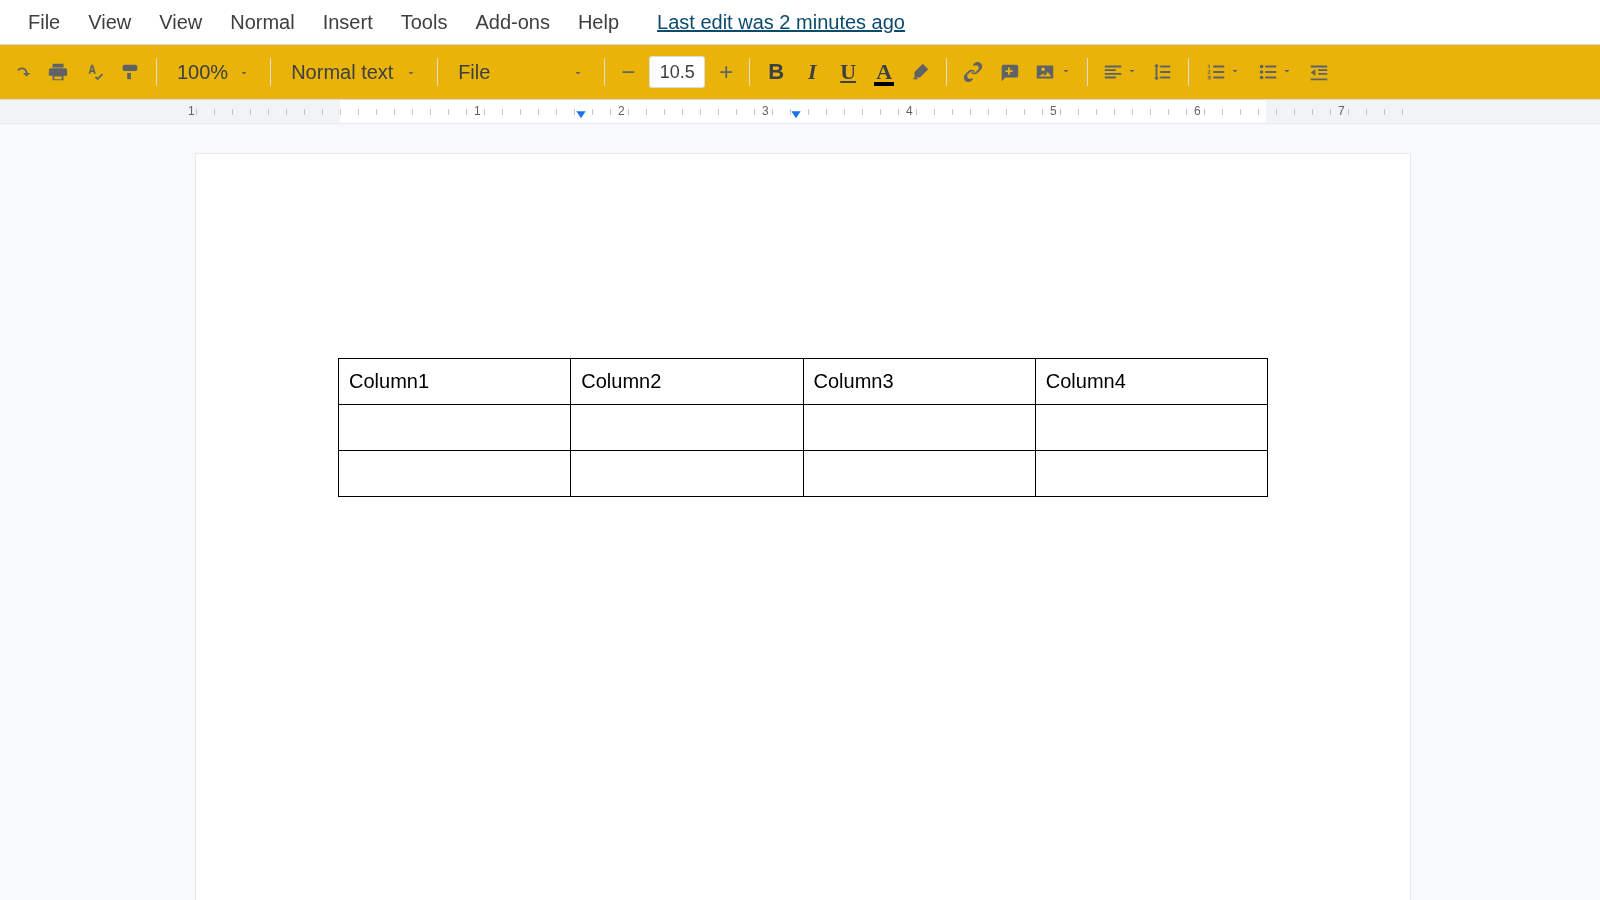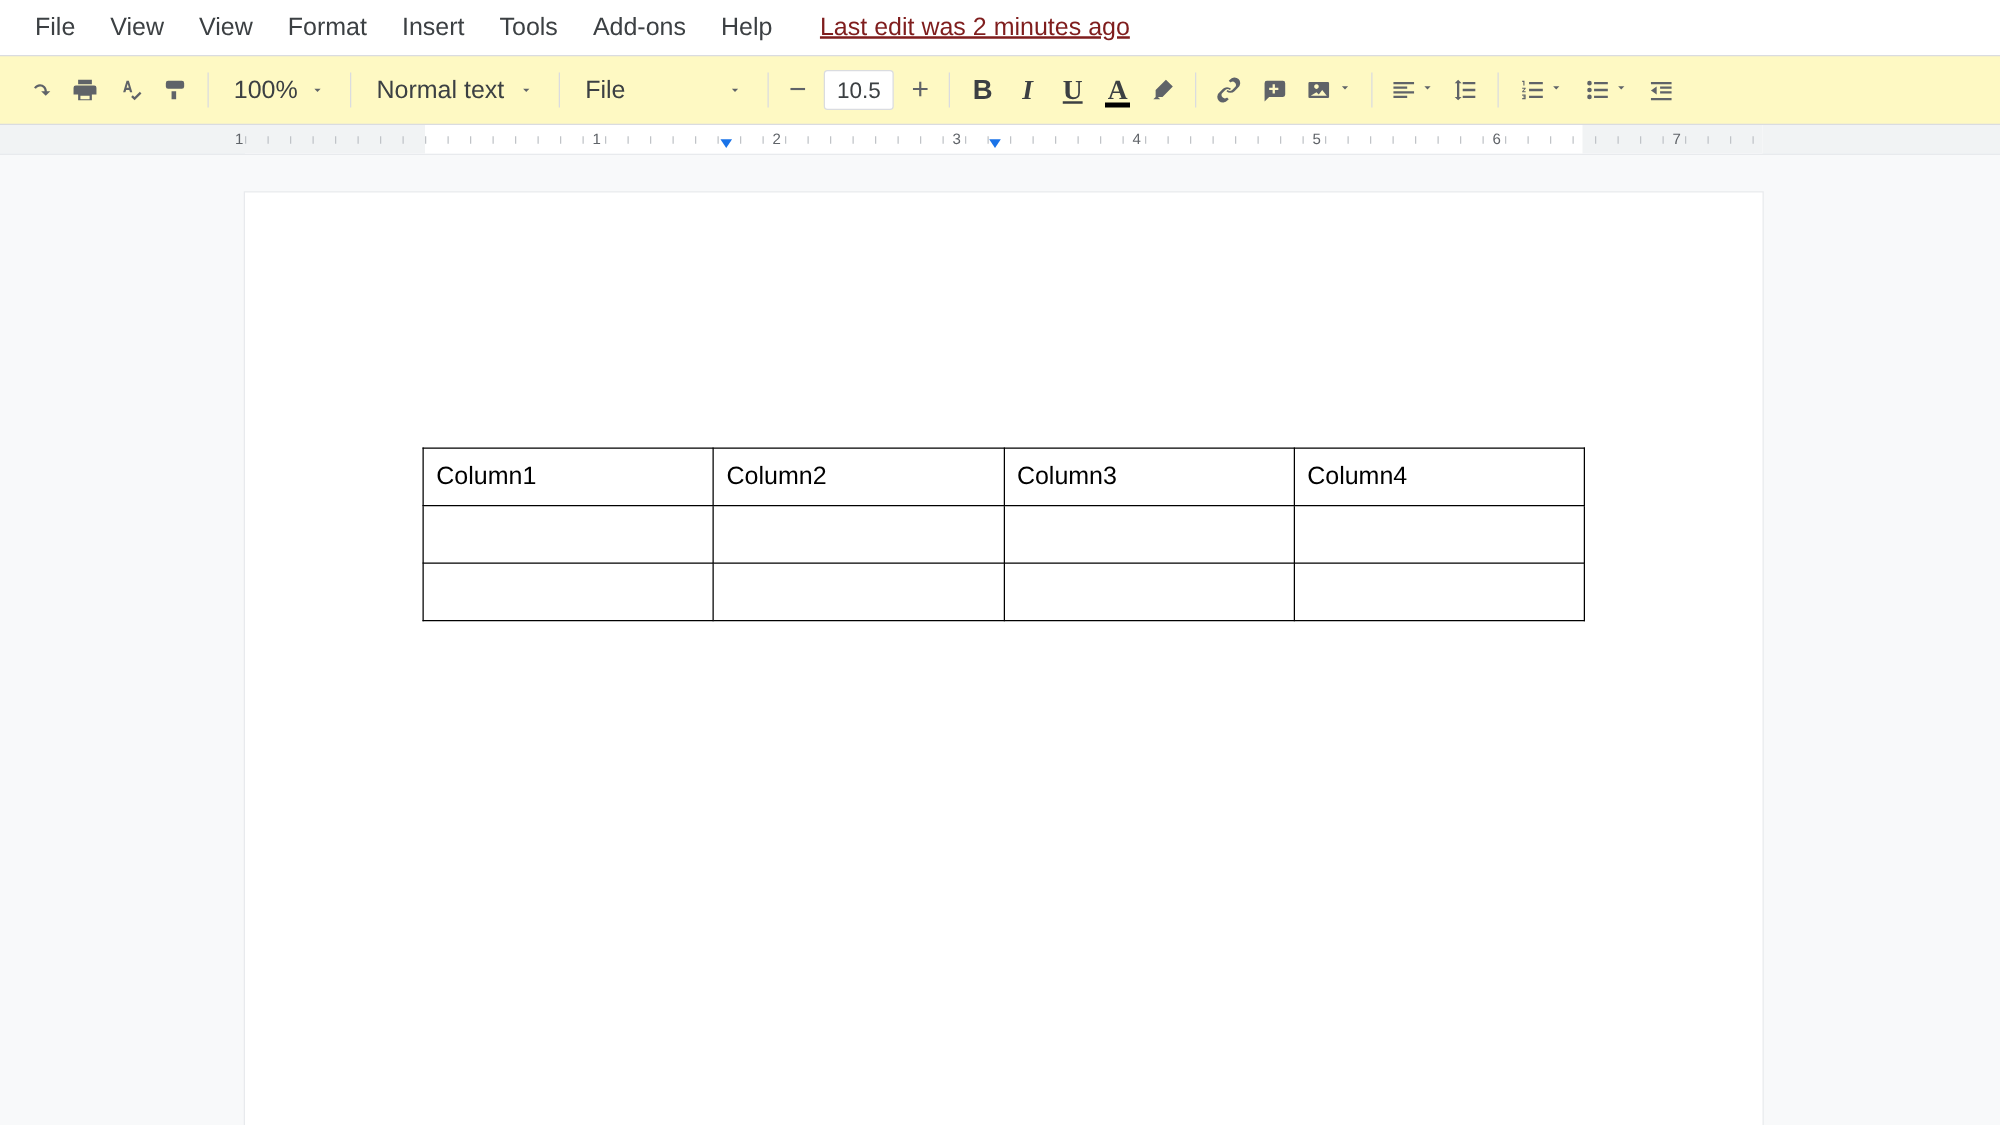--- a/index.html
+++ b/index.html
@@ -16,35 +16,35 @@
     color:#3c4043;
     gap:0;
   }
   .menubar .menu-item {
     padding:6px 14px;
     border-radius:4px;
     cursor:default;
   }
   .menubar .last-edit {
     margin-left:24px;
-    color:#7f1d1d;
+    color:#0c4a6e;
     text-decoration:underline;
     font-size:20px;
   }
 
   
   .toolbar {
     height:56px;
     border-top:1px solid #dadce0;
     border-bottom:1px solid #dadce0;
     display:flex;
     align-items:center;
-    padding:0 14px;
+    padding:0 4px;
     gap:0;
-    background:#fef9c3;
+    background:#eab308;
   }
   .tb-sep {
     width:1px;
     height:28px;
     background:#dadce0;
     margin:0 8px;
   }
   .tb-btn {
     min-width:36px;
     height:36px;
@@ -166,21 +166,21 @@
   .col-resize svg{width:10px;height:10px;fill:#9aa0a6;}
 
 </style>
 </head>
 <body>
 
 <div class="menubar">
   <div class="menu-item">File</div>
   <div class="menu-item">View</div>
   <div class="menu-item">View</div>
-  <div class="menu-item">Format</div>
+  <div class="menu-item">Normal</div>
   <div class="menu-item">Insert</div>
   <div class="menu-item">Tools</div>
   <div class="menu-item">Add-ons</div>
   <div class="menu-item">Help</div>
   <div class="last-edit">Last edit was 2 minutes ago</div>
 </div>
 
 <div class="toolbar">
 
   <div class="tb-btn">

